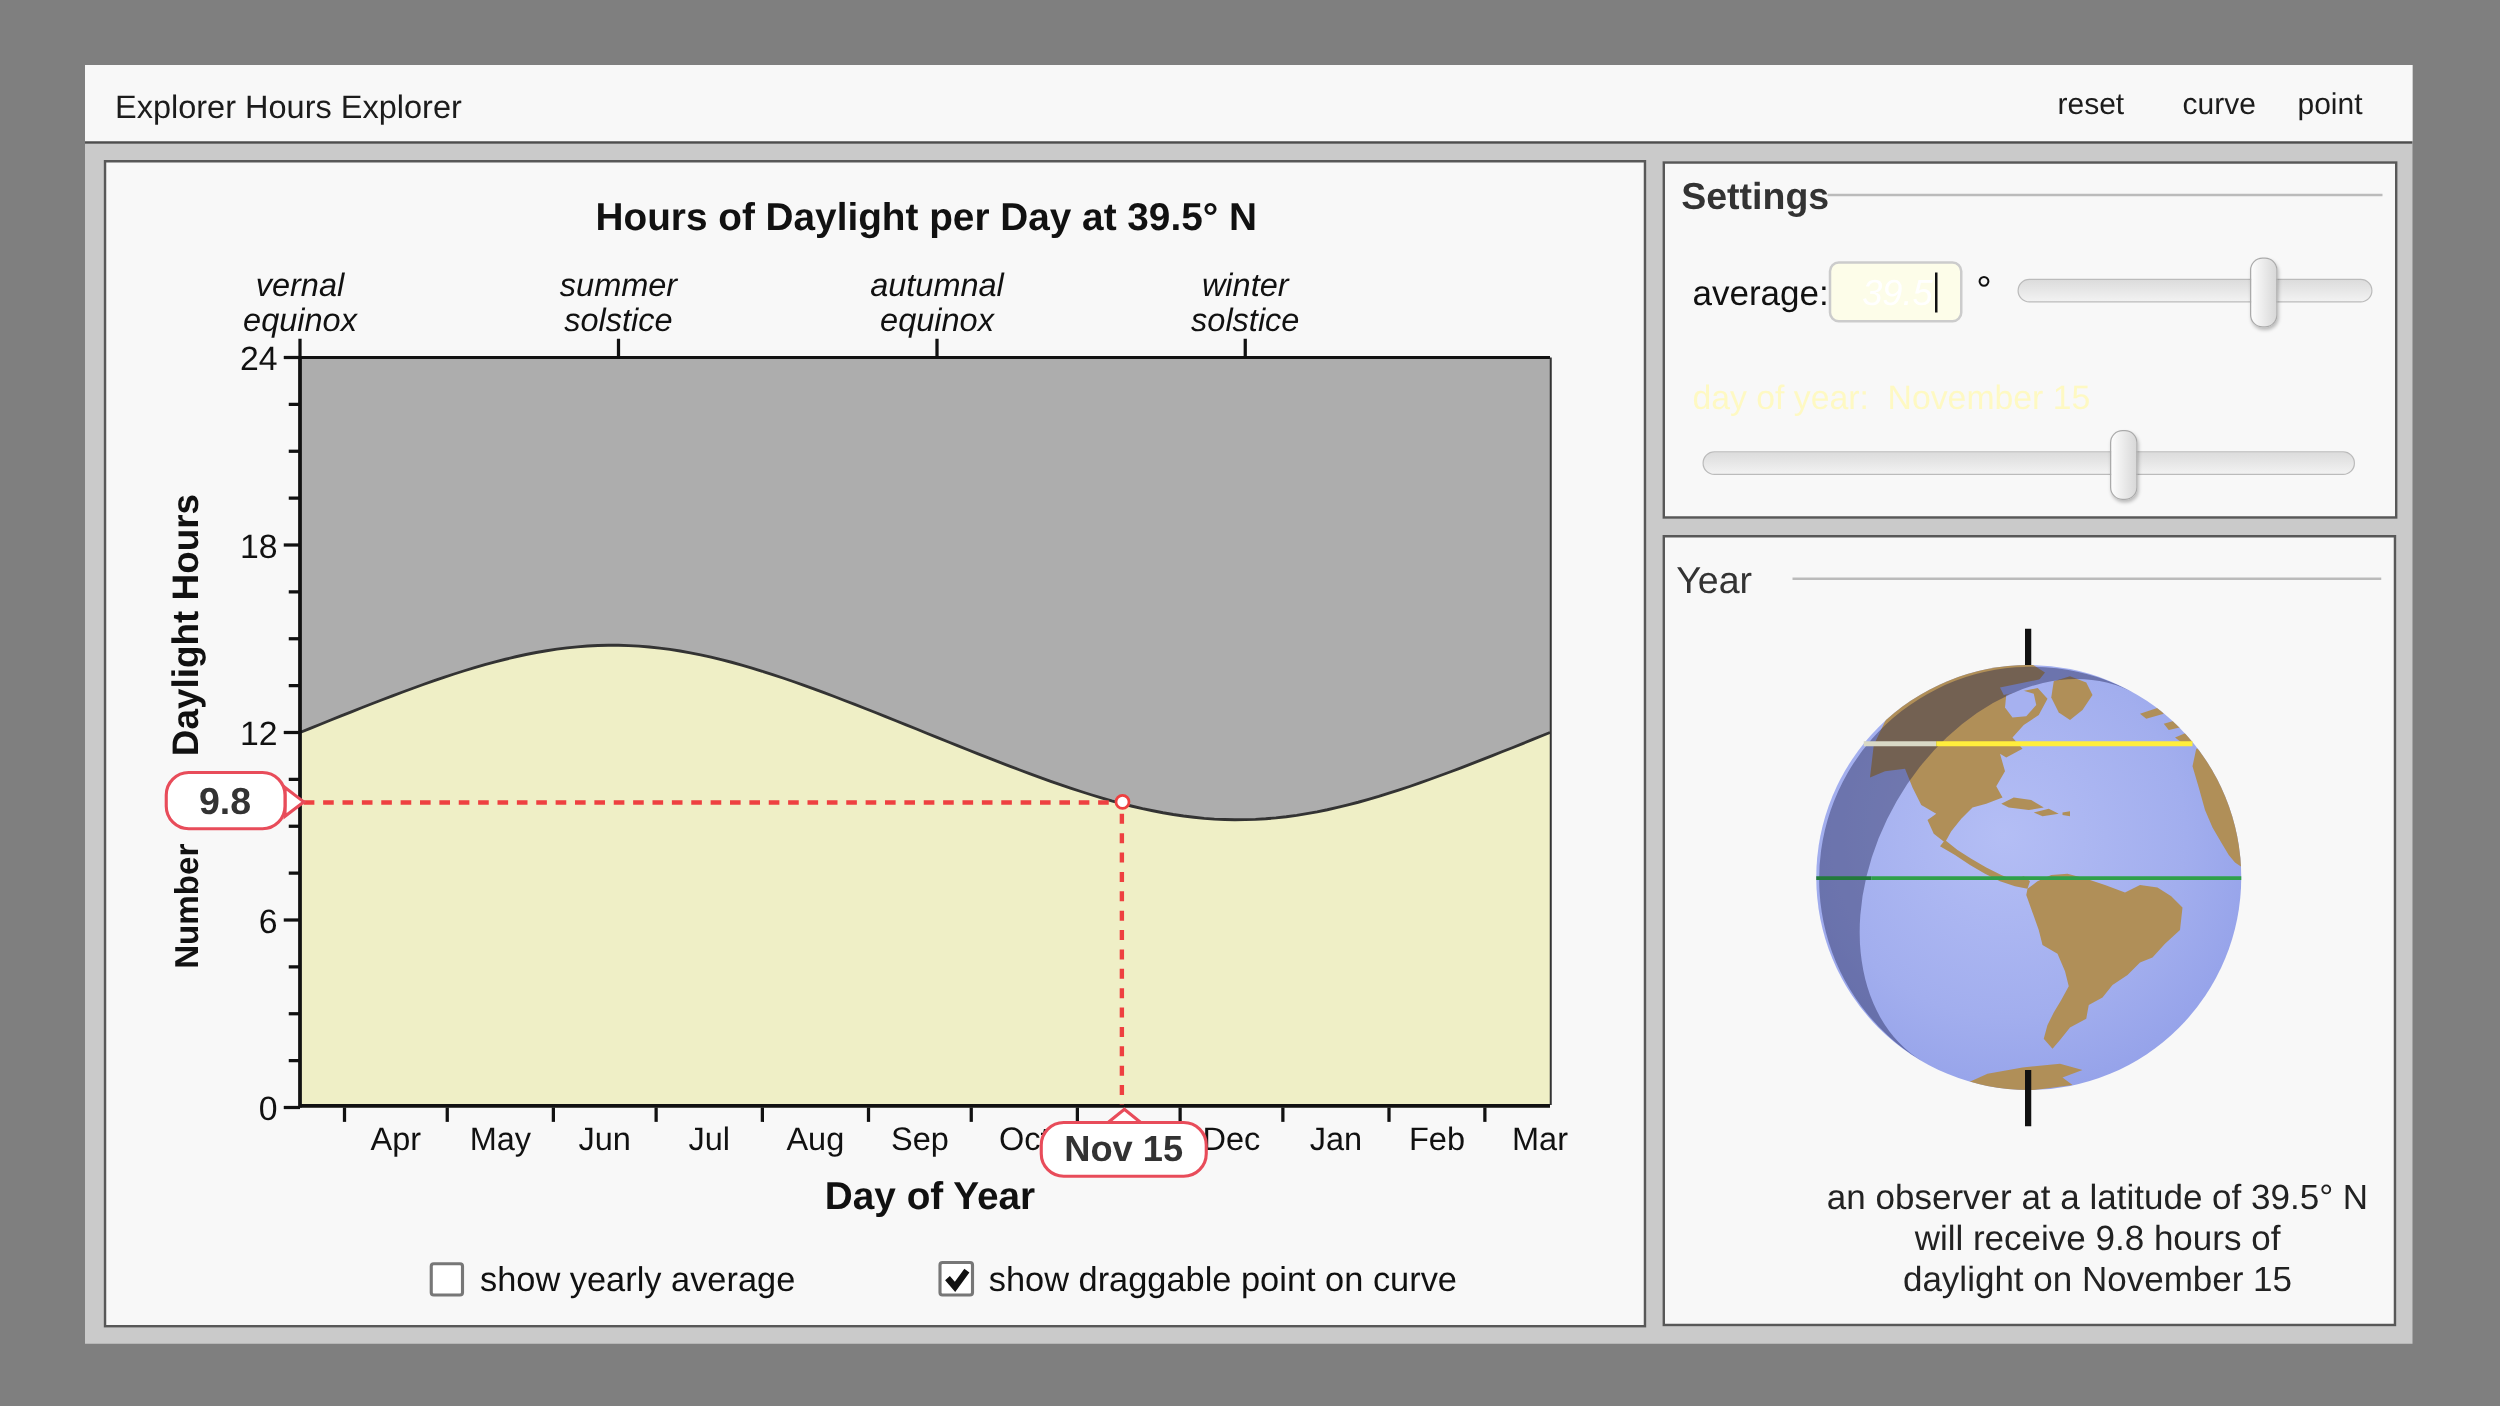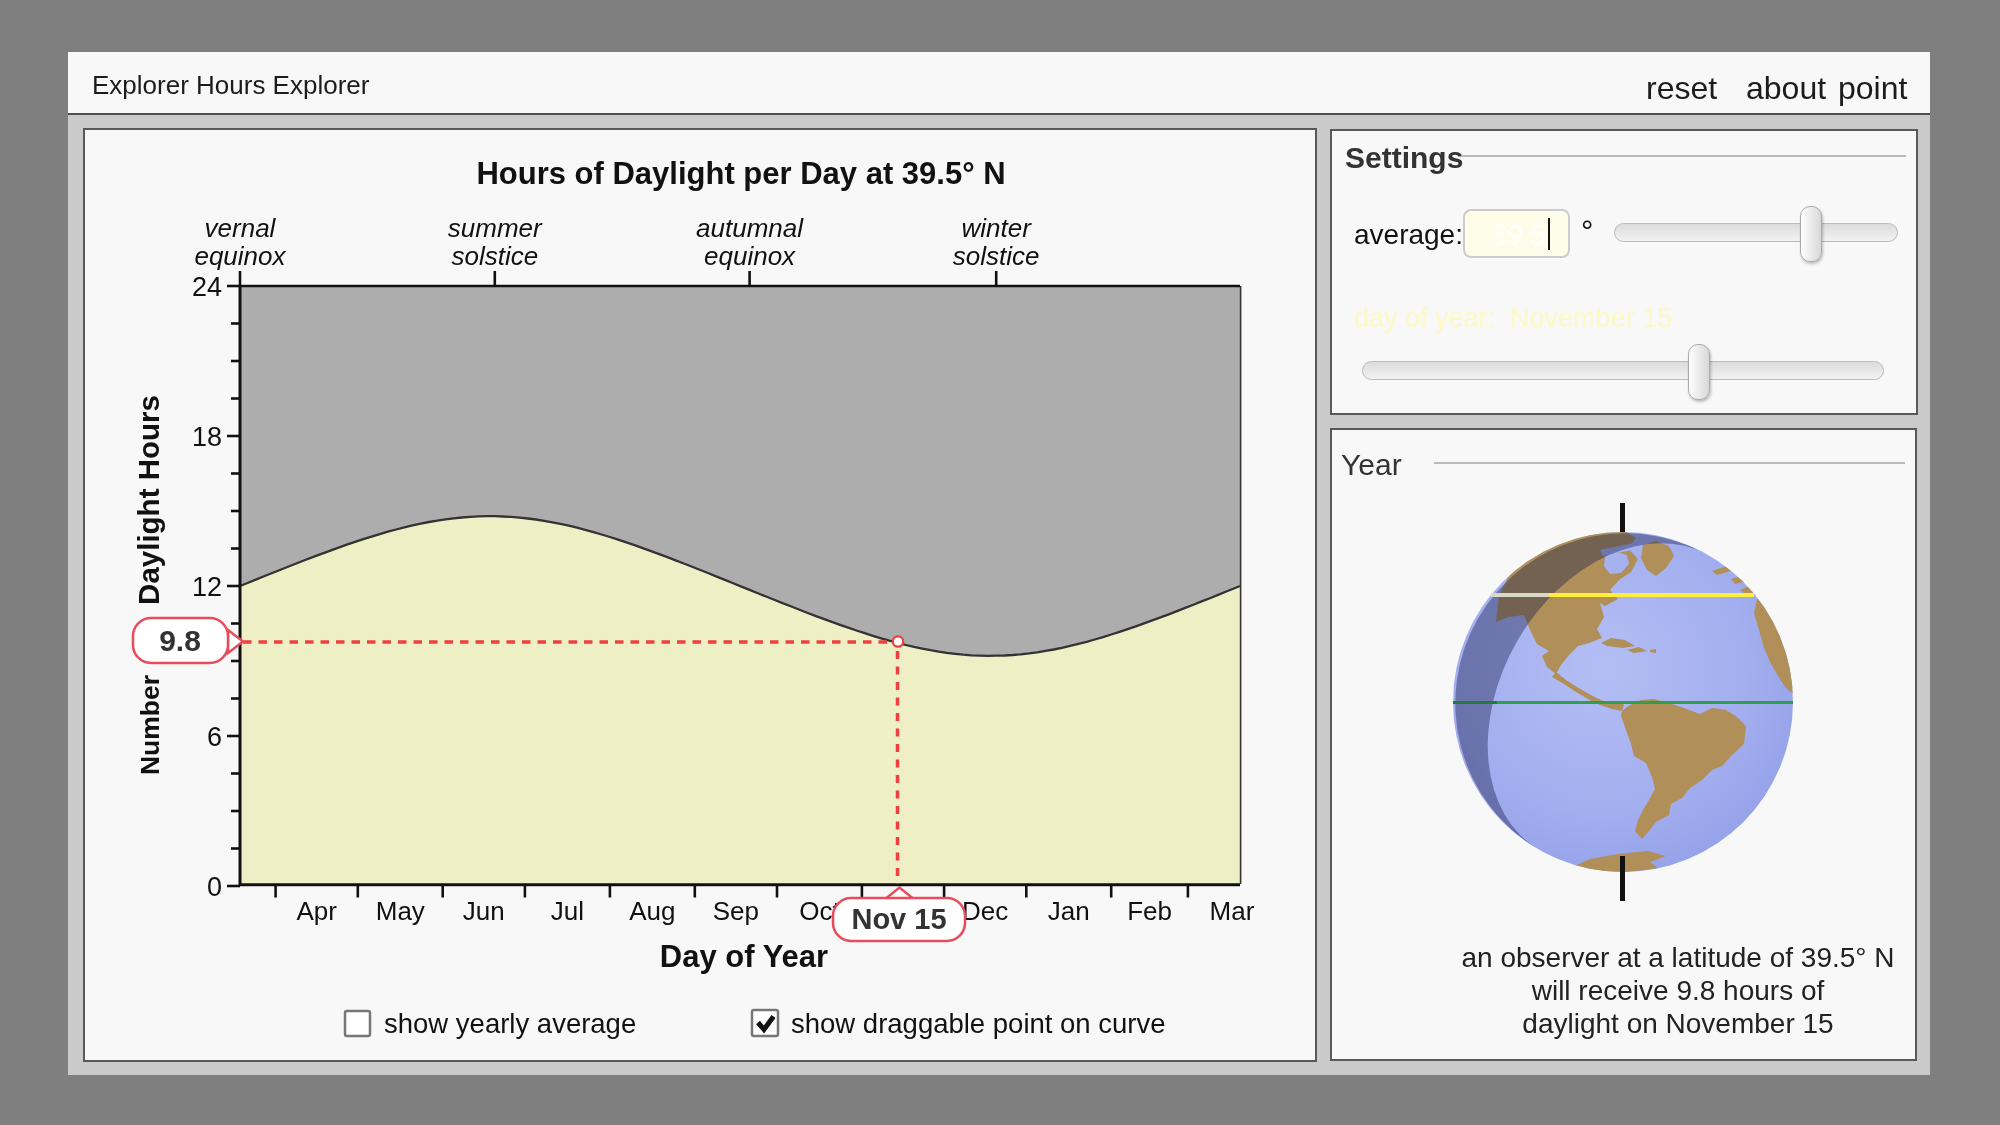--- a/index.html
+++ b/index.html
@@ -1,34 +1,34 @@
 <!DOCTYPE html>
 <html><head>
 <meta charset="utf-8">
 <style>
 html,body{margin:0;padding:0;}
 body{width:2000px;height:1125px;background:#7f7f7f;font-family:"Liberation Sans",sans-serif;overflow:hidden;position:relative;}
 .abs{position:absolute;}
 #win{left:68px;top:52px;width:1862px;height:1023px;background:#cacaca;}
 #titlebar{left:68px;top:52px;width:1862px;height:61px;background:#f8f8f8;border-bottom:2px solid #4d4d4d;}
 #apptitle{left:92px;top:70px;font-size:26px;color:#1c1c1c;}
-.menu{top:70px;font-size:32px;color:#1c1c1c;}
+.menu{top:70px;font-size:24px;color:#1c1c1c;}
 #panelchart{left:83px;top:128px;width:1234px;height:934px;border:2px solid #585858;background:#f8f8f8;box-sizing:border-box;}
 #panelset{left:1330px;top:129px;width:588px;height:286px;border:2px solid #585858;background:#f8f8f8;box-sizing:border-box;}
 #panelglobe{left:1330px;top:428px;width:587px;height:633px;border:2px solid #585858;background:#f8f8f8;box-sizing:border-box;}
 svg{position:absolute;}
 .ph{font-size:30px;color:#333;}
 </style>
 </head>
 <body>
 <div class="abs" id="win"></div>
 <div class="abs" id="titlebar"></div>
 <div class="abs" id="apptitle">Explorer Hours Explorer</div>
 <div class="abs menu" style="left:1646px;">reset</div>
-<div class="abs menu" style="left:1746px;">about</div>
+<div class="abs menu" style="left:1746px;">curve</div>
 <div class="abs menu" style="left:1838px;">point</div>
 <div class="abs" id="panelchart"></div>
 <div class="abs" id="panelset"></div>
 <div class="abs" id="panelglobe"></div>
 
 <svg class="abs" style="left:85px;top:130px;" width="1230" height="930" viewBox="85 130 1230 930">
 <g id="chartsvg">
 
 <path fill="#adadad" d="M240.0,586.0 L248.2,582.7 L256.4,579.4 L264.7,576.0 L272.9,572.7 L281.1,569.5 L289.3,566.2 L297.5,563.0 L305.8,559.8 L314.0,556.7 L322.2,553.6 L330.4,550.6 L338.6,547.6 L346.8,544.7 L355.1,541.9 L363.3,539.2 L371.5,536.6 L379.7,534.1 L387.9,531.7 L396.2,529.5 L404.4,527.4 L412.6,525.4 L420.8,523.6 L429.0,522.0 L437.3,520.6 L445.5,519.3 L453.7,518.3 L461.9,517.5 L470.1,516.8 L478.4,516.4 L486.6,516.2 L494.8,516.2 L503.0,516.5 L511.2,516.9 L519.5,517.6 L527.7,518.5 L535.9,519.5 L544.1,520.8 L552.3,522.3 L560.5,523.9 L568.8,525.7 L577.0,527.7 L585.2,529.8 L593.4,532.1 L601.6,534.5 L609.9,537.0 L618.1,539.7 L626.3,542.4 L634.5,545.2 L642.7,548.1 L651.0,551.1 L659.2,554.1 L667.4,557.2 L675.6,560.4 L683.8,563.5 L692.1,566.8 L700.3,570.0 L708.5,573.3 L716.7,576.6 L724.9,579.9 L733.2,583.2 L741.4,586.6 L749.6,589.9 L757.8,593.2 L766.0,596.5 L774.2,599.8 L782.5,603.1 L790.7,606.3 L798.9,609.5 L807.1,612.7 L815.3,615.8 L823.6,618.9 L831.8,621.9 L840.0,624.9 L848.2,627.7 L856.4,630.5 L864.7,633.2 L872.9,635.8 L881.1,638.3 L889.3,640.7 L897.5,642.9 L905.8,645.0 L914.0,646.9 L922.2,648.6 L930.4,650.2 L938.6,651.6 L946.8,652.8 L955.1,653.8 L963.3,654.7 L971.5,655.3 L979.7,655.6 L987.9,655.8 L996.2,655.7 L1004.4,655.5 L1012.6,655.0 L1020.8,654.3 L1029.0,653.4 L1037.3,652.3 L1045.5,650.9 L1053.7,649.5 L1061.9,647.8 L1070.1,645.9 L1078.4,643.9 L1086.6,641.8 L1094.8,639.5 L1103.0,637.1 L1111.2,634.5 L1119.5,631.9 L1127.7,629.2 L1135.9,626.3 L1144.1,623.4 L1152.3,620.4 L1160.5,617.4 L1168.8,614.3 L1177.0,611.1 L1185.2,607.9 L1193.4,604.7 L1201.6,601.4 L1209.9,598.2 L1218.1,594.9 L1226.3,591.5 L1234.5,588.2 L1240.0,586.0 L1240,286 L240,286 Z"></path>
 <path fill="#efefc6" d="M240.0,586.0 L248.2,582.7 L256.4,579.4 L264.7,576.0 L272.9,572.7 L281.1,569.5 L289.3,566.2 L297.5,563.0 L305.8,559.8 L314.0,556.7 L322.2,553.6 L330.4,550.6 L338.6,547.6 L346.8,544.7 L355.1,541.9 L363.3,539.2 L371.5,536.6 L379.7,534.1 L387.9,531.7 L396.2,529.5 L404.4,527.4 L412.6,525.4 L420.8,523.6 L429.0,522.0 L437.3,520.6 L445.5,519.3 L453.7,518.3 L461.9,517.5 L470.1,516.8 L478.4,516.4 L486.6,516.2 L494.8,516.2 L503.0,516.5 L511.2,516.9 L519.5,517.6 L527.7,518.5 L535.9,519.5 L544.1,520.8 L552.3,522.3 L560.5,523.9 L568.8,525.7 L577.0,527.7 L585.2,529.8 L593.4,532.1 L601.6,534.5 L609.9,537.0 L618.1,539.7 L626.3,542.4 L634.5,545.2 L642.7,548.1 L651.0,551.1 L659.2,554.1 L667.4,557.2 L675.6,560.4 L683.8,563.5 L692.1,566.8 L700.3,570.0 L708.5,573.3 L716.7,576.6 L724.9,579.9 L733.2,583.2 L741.4,586.6 L749.6,589.9 L757.8,593.2 L766.0,596.5 L774.2,599.8 L782.5,603.1 L790.7,606.3 L798.9,609.5 L807.1,612.7 L815.3,615.8 L823.6,618.9 L831.8,621.9 L840.0,624.9 L848.2,627.7 L856.4,630.5 L864.7,633.2 L872.9,635.8 L881.1,638.3 L889.3,640.7 L897.5,642.9 L905.8,645.0 L914.0,646.9 L922.2,648.6 L930.4,650.2 L938.6,651.6 L946.8,652.8 L955.1,653.8 L963.3,654.7 L971.5,655.3 L979.7,655.6 L987.9,655.8 L996.2,655.7 L1004.4,655.5 L1012.6,655.0 L1020.8,654.3 L1029.0,653.4 L1037.3,652.3 L1045.5,650.9 L1053.7,649.5 L1061.9,647.8 L1070.1,645.9 L1078.4,643.9 L1086.6,641.8 L1094.8,639.5 L1103.0,637.1 L1111.2,634.5 L1119.5,631.9 L1127.7,629.2 L1135.9,626.3 L1144.1,623.4 L1152.3,620.4 L1160.5,617.4 L1168.8,614.3 L1177.0,611.1 L1185.2,607.9 L1193.4,604.7 L1201.6,601.4 L1209.9,598.2 L1218.1,594.9 L1226.3,591.5 L1234.5,588.2 L1240.0,586.0 L1240,886 L240,886 Z"></path>

